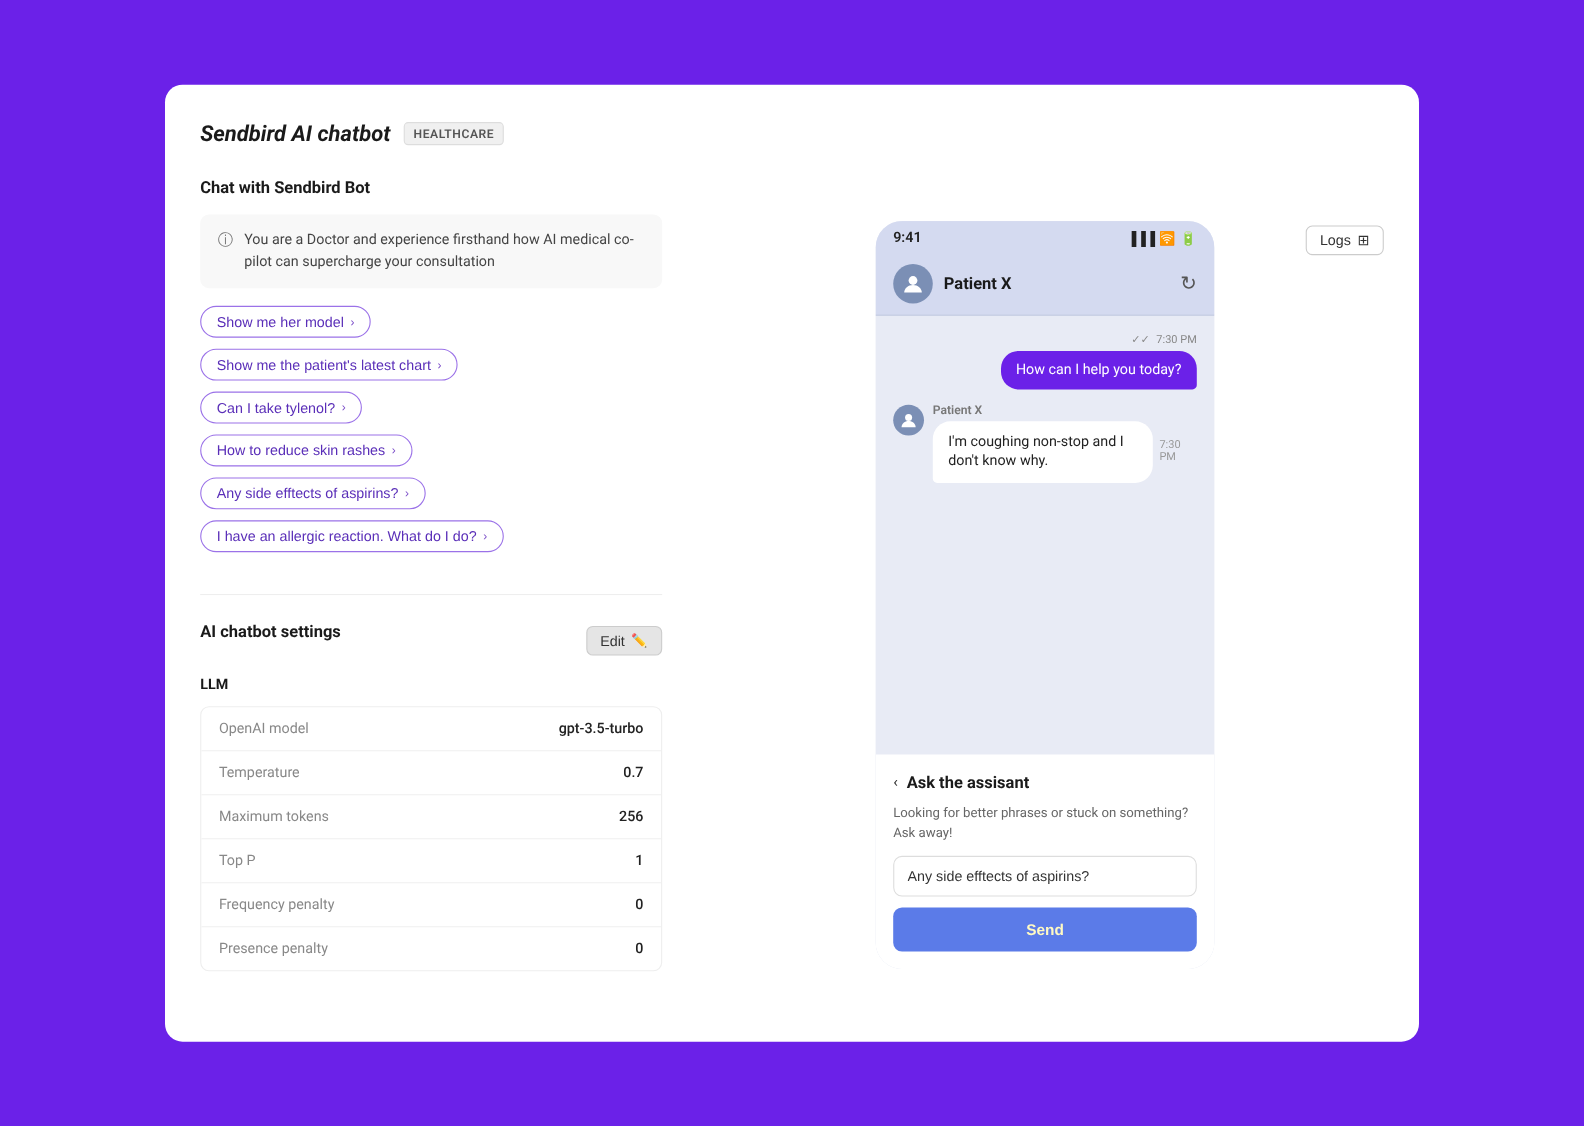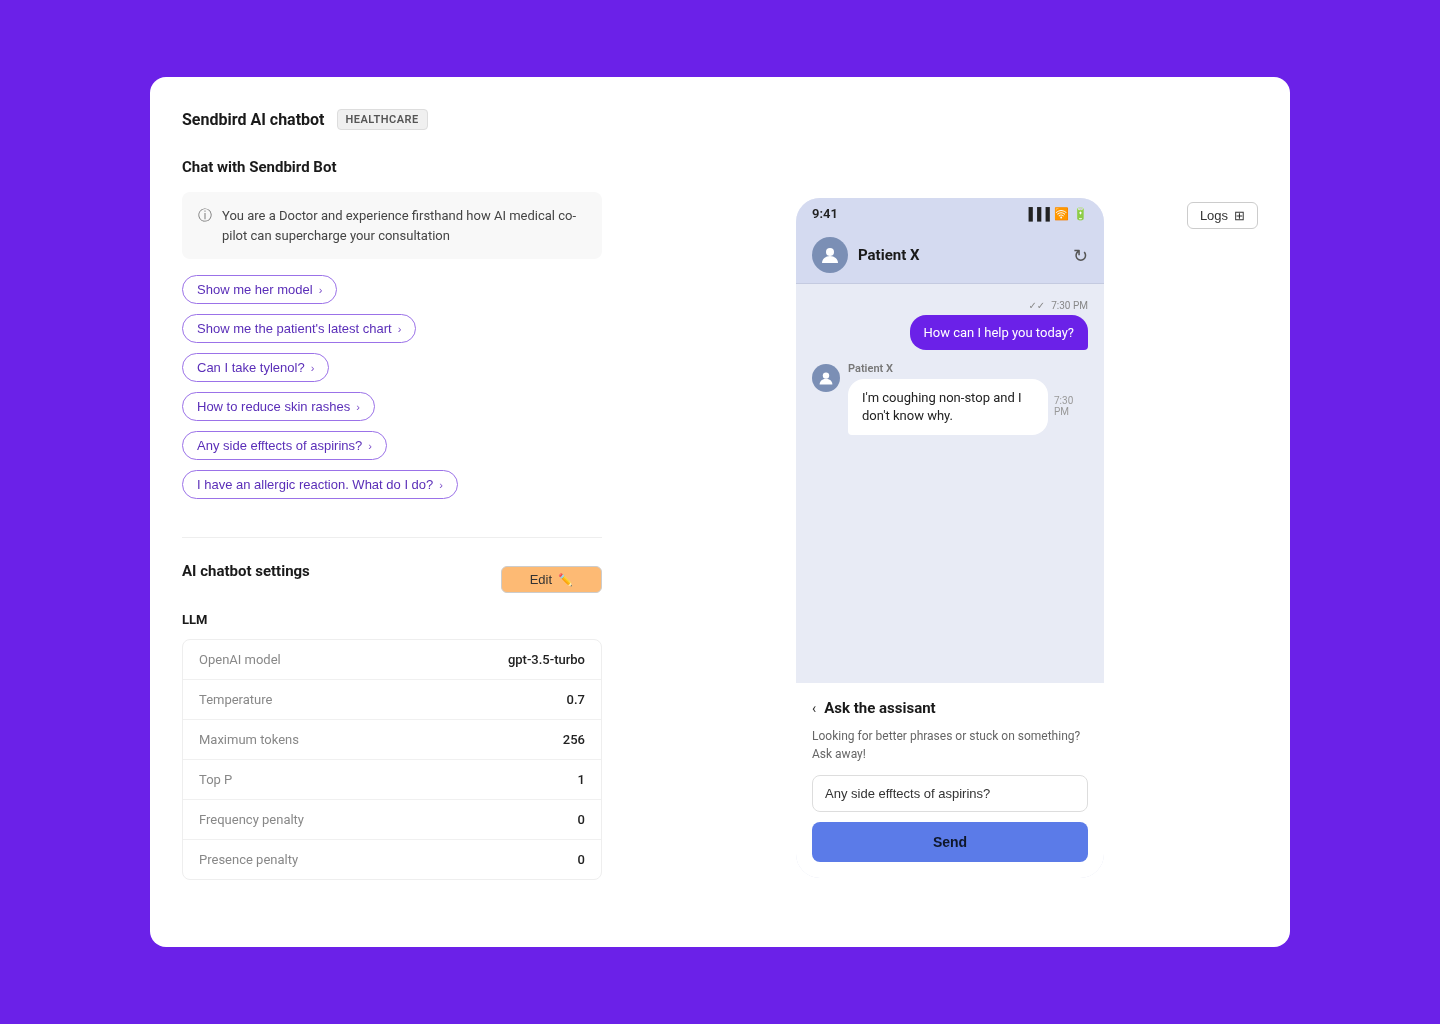--- a/index.html
+++ b/index.html
@@ -25,23 +25,24 @@
 
     
     .header {
       display: flex;
       align-items: center;
       gap: 12px;
       margin-bottom: 28px;
     }
 
     .header-title {
-      font-size: 16px;
+      font-size: 20px;
       font-weight: 700;
       color: #1a1a1a;
+      font-style: italic;
     }
 
     .header-badge {
       background: #f0f0f0;
       color: #555;
       font-size: 11px;
       font-weight: 600;
       letter-spacing: 0.5px;
       padding: 3px 8px;
       border-radius: 4px;
@@ -125,26 +126,26 @@
 
     .settings-header {
       display: flex;
       align-items: center;
       justify-content: space-between;
       margin-bottom: 16px;
     }
 
     .edit-btn {
       display: flex;
-      align-items: flex-end;
+      align-items: center;
       gap: 6px;
       border: 1px solid #ccc;
       border-radius: 6px;
-      background: #fdba74;
-      padding: 5px 28px;
+      background: #e5e5e5;
+      padding: 5px 12px;
       font-size: 13px;
       color: #333;
       cursor: pointer;
     }
 
     .edit-icon {
       font-size: 12px;
     }
 
     .llm-label {
@@ -391,21 +392,21 @@
       font-size: 13px;
       color: #333;
       background: #fff;
       margin-bottom: 10px;
       outline: none;
     }
 
     .send-btn {
       width: 100%;
       background: #5B7BE8;
-      color: #0f172a;
+      color: #fef9c3;
       border: none;
       border-radius: 8px;
       padding: 12px;
       font-size: 14px;
       font-weight: 600;
       cursor: pointer;
     }
 
     .bot-time-row {
       display: flex;

